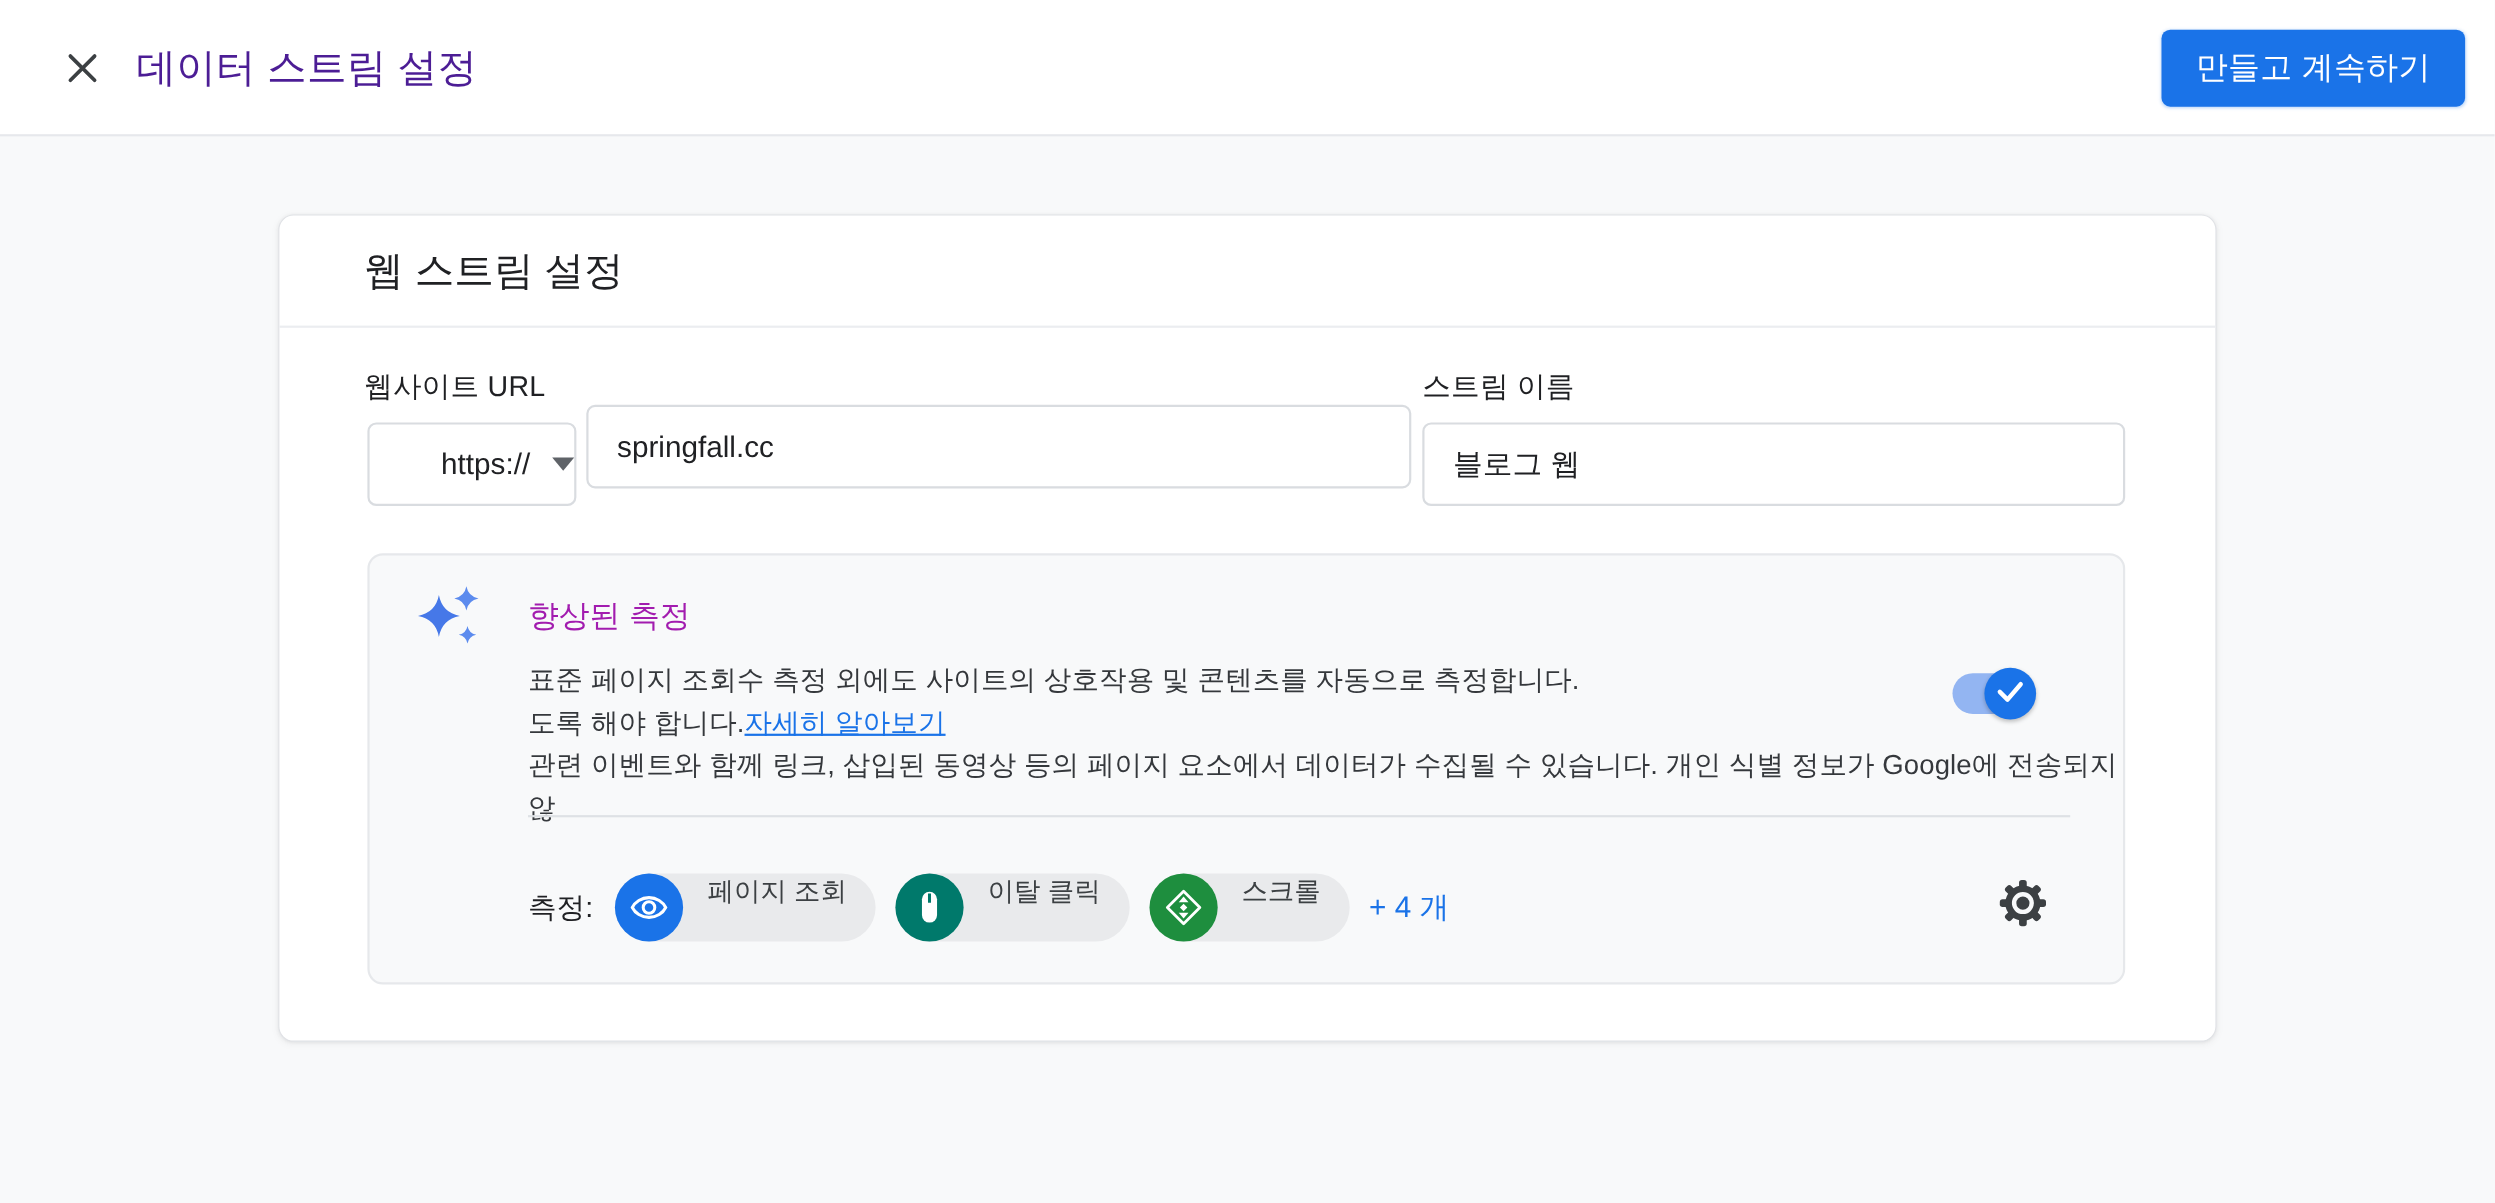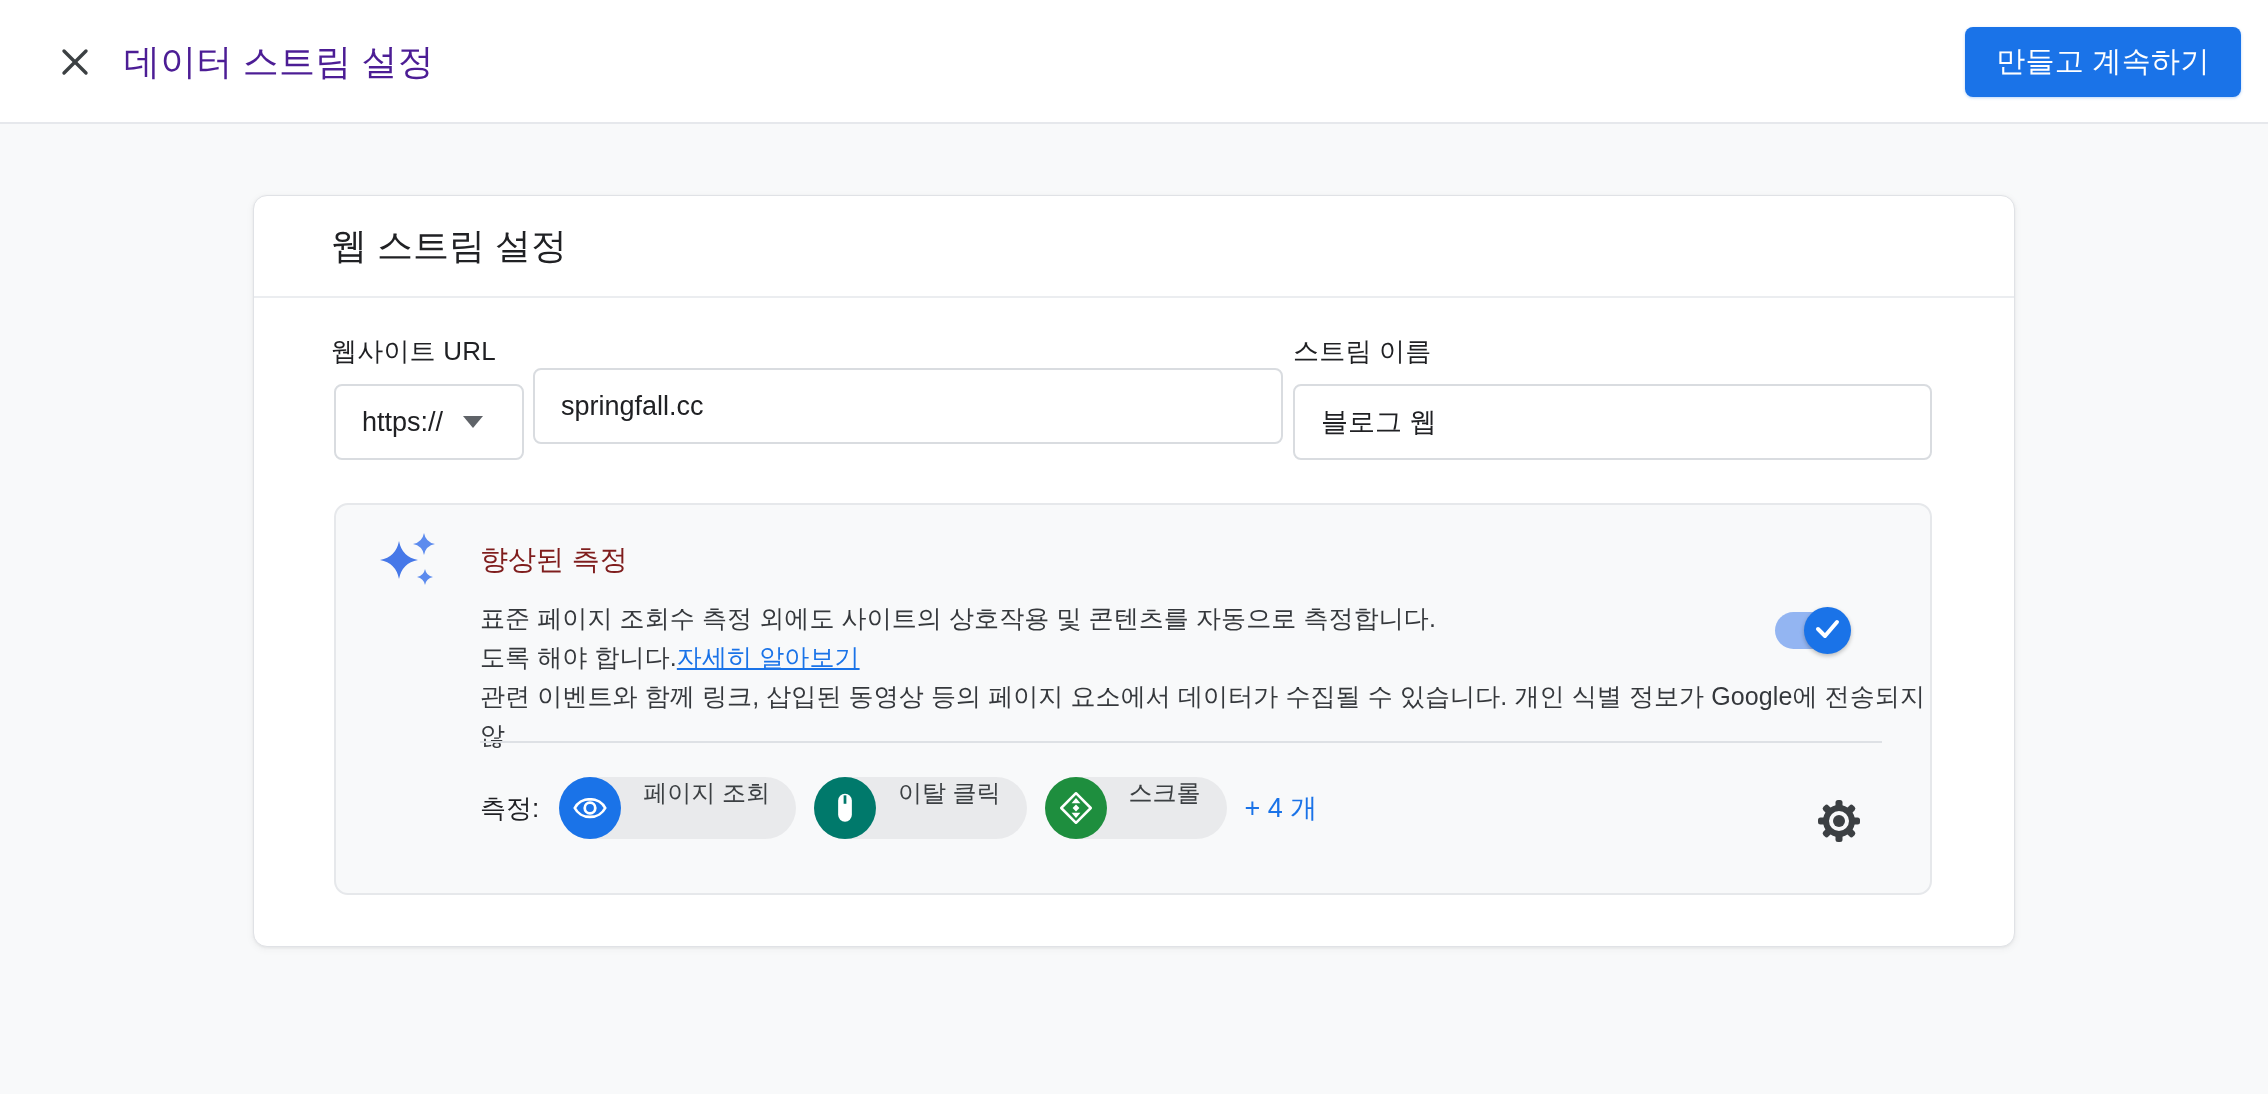--- a/index.html
+++ b/index.html
@@ -46,21 +46,21 @@
     border-bottom:2px solid #ebedf0;
   }
   .form-label {
     position:absolute; font-size:26px; color:#1f2023; letter-spacing:0.2px;
   }
   .label-url   { left:77px;  top:138px; }
   .label-name  { left:1039px; top:138px; }
   .protocol-select {
     position:absolute; left:80px; top:188px; width:190px; height:76px;
     border:2px solid #d9dce0; border-radius:8px; background:#fff;
-    display:flex; align-items:center; padding-left:26px; cursor:pointer;
+    display:flex; align-items:center; padding-left:26px; cursor:pointer;justify-content:flex-end;
   }
   .protocol-select .proto-text { font-size:27px; color:#202124; }
   .caret-down {
     width:0; height:0; margin-left:20px;
     border-left:10px solid transparent; border-right:10px solid transparent;
     border-top:12px solid #5f6368;
   }
   .text-input {
     position:absolute; height:76px; border:2px solid #d9dce0; border-radius:8px;
     background:#fff; font-family:"Liberation Sans", sans-serif;
@@ -69,21 +69,21 @@
   .input-url  { left:279px;  top:172px; width:750px; }
   .input-name { left:1039px; top:188px; width:639px; }
   
   .panel {
     position:absolute; left:80px; top:307px; width:1598px; height:392px;
     background:#f8f9fa; border:2px solid #e6e8eb; border-radius:14px;
   }
   .sparkle { position:absolute; left:42px; top:24px; }
   .panel-title {
     position:absolute; left:144px; top:36px;
-    font-size:28px; font-weight:500; color:#7f1d1d;
+    font-size:28px; font-weight:500; color:#a21caf;
   }
   .panel-desc {
     position:absolute; left:144px; top:94px;
     font-size:25px; color:#35383c; line-height:39px; letter-spacing:0.1px;
   }
   .learn-more { color:#1a73e8; text-decoration:underline; cursor:pointer; }
   .toggle {
     position:absolute; left:1439px; top:107px; width:72px; height:37px;
     border-radius:19px; background:#93b5f2; cursor:pointer;
   }
@@ -91,21 +91,21 @@
     position:absolute; right:-4px; top:-5px; width:47px; height:47px;
     border-radius:50%; background:#1a73e8;
     box-shadow:0 2px 4px rgba(0,0,0,.25);
     display:flex; align-items:center; justify-content:center;
   }
   .panel-divider {
     position:absolute; left:144px; top:236px; width:1402px; height:2px;
     background:#dee1e5;
   }
   .measure-row {
-    position:absolute; left:144px; top:272px; height:62px;
+    position:absolute; left:144px; top:289px; height:62px;
     display:flex; align-items:center;
   }
   .measure-label { font-size:26px; color:#202124; margin-right:20px; }
   .chip {
     position:relative; height:62px; border-radius:31px; background:#e9eaec;
     display:flex; 
     padding-left:84px; padding-right:26px; margin-right:18px;
   }
   .chip-text { font-size:24px; color:#3c4043; white-space:nowrap; }
   .chip-circle {

